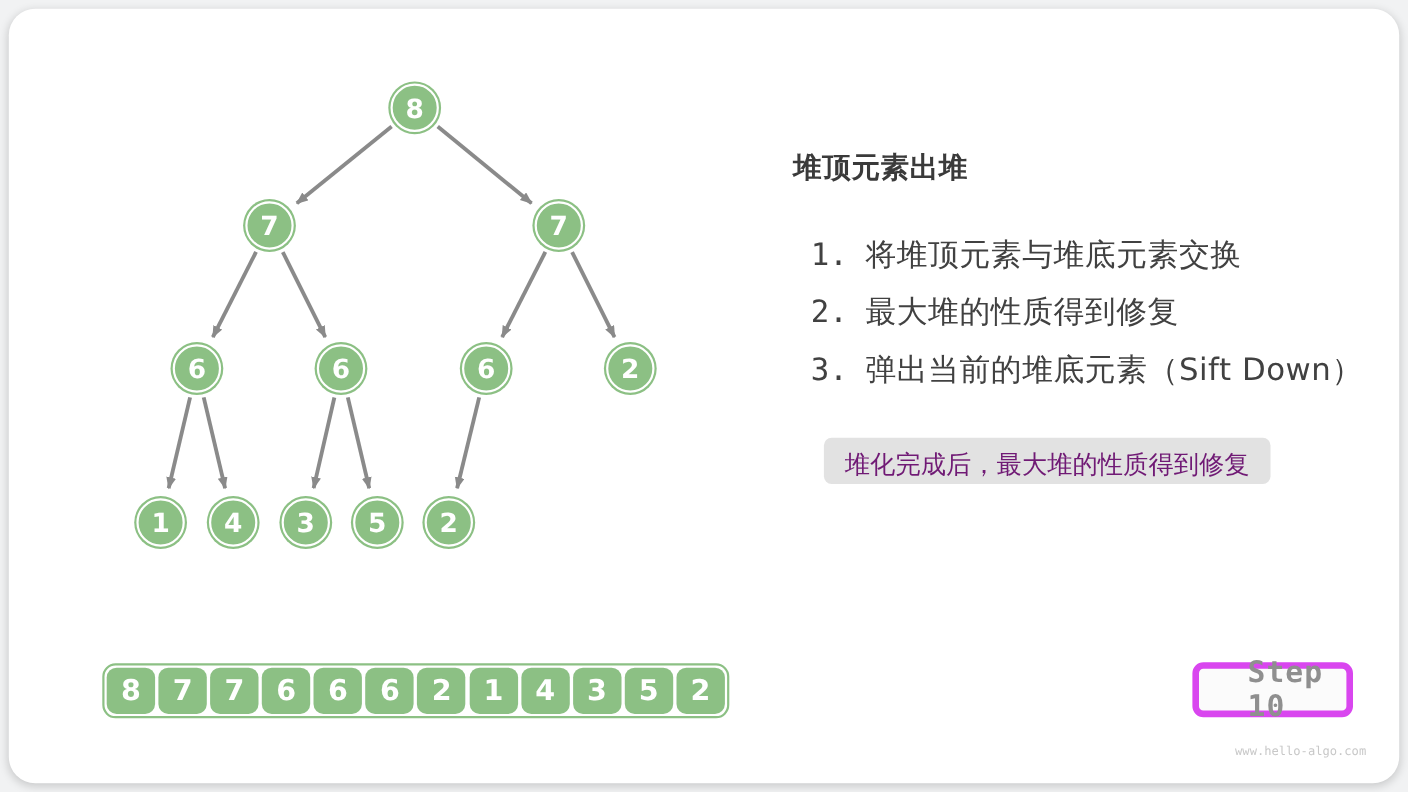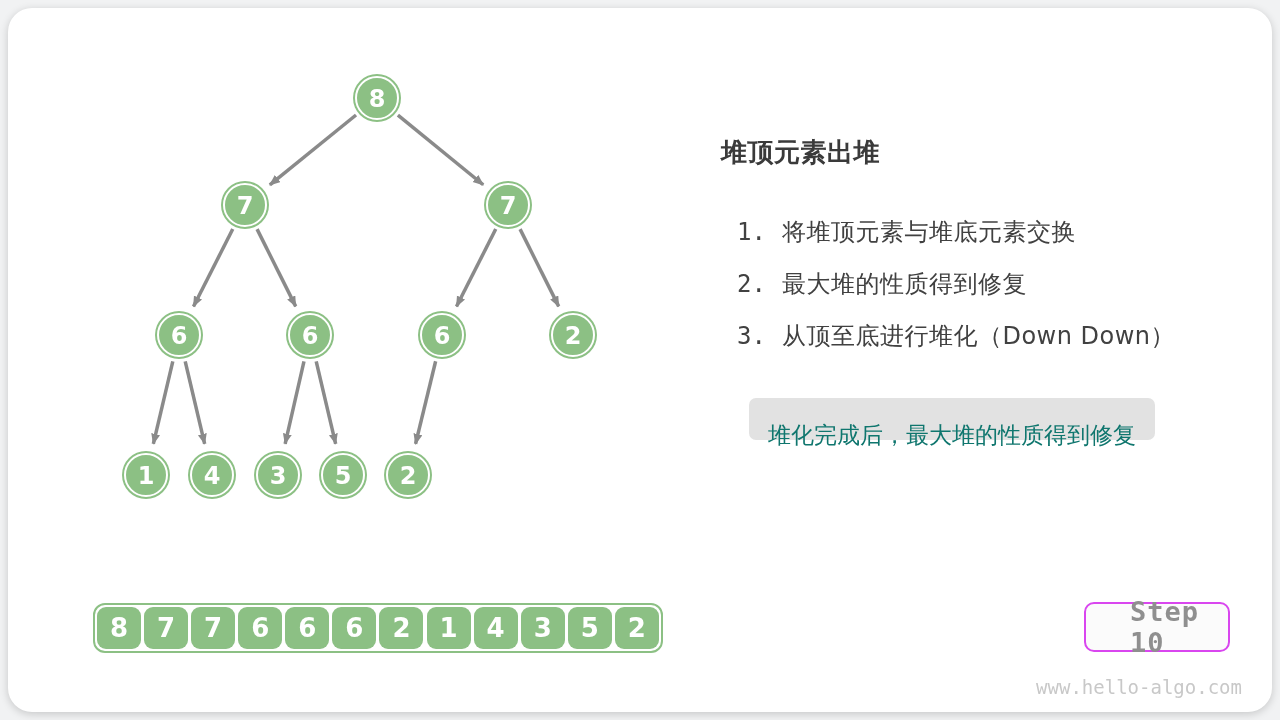--- a/index.html
+++ b/index.html
@@ -32,40 +32,40 @@
     font-weight: bold;
     color: #3a3a3a;
     letter-spacing: 0.5px;
     font-family: "DejaVu Sans", "Liberation Sans", sans-serif;
   }
   .step-item {
     position: absolute;
     left: 729px;
     height: 30px;
     line-height: 30px;
-    font-size: 24px;
+    font-size: 28px;
     color: #414141;
     white-space: nowrap;
     font-family: "DejaVu Sans", "Liberation Sans", sans-serif;
   }
   .step-item .num {
     font-family: "DejaVu Sans Mono", "Liberation Mono", monospace;
     margin-right: 16px;
   }
   .step-item .txt { letter-spacing: 0.5px; }
   .note-box {
     position: absolute;
     left: 741px; top: 390px;
     height: 42px;
     line-height: 42px;
-    padding: 16px 19px;
+    padding: 4px 19px;
     background: #e2e2e2;
     border-radius: 7px;
     font-size: 23px;
-    color: #0f766e;
+    color: #701a75;
     white-space: nowrap;
     font-family: "DejaVu Sans", "Liberation Sans", sans-serif;
   }
   .heap-array {
     position: absolute;
     left: 85px; top: 595px;
     width: 570px; height: 50px;
     background: #ffffff;
     border: 2px solid #8cc084;
     border-radius: 12px;
@@ -84,37 +84,37 @@
     display: flex;
     align-items: center;
     justify-content: center;
     font-family: "DejaVu Sans", "Liberation Sans", sans-serif;
   }
   .step-badge {
     position: absolute;
     left: 1076px; top: 594px;
     width: 146px; height: 50px;
     background: #fbfbfb;
-    border: 2px solid #d946ef;
+    border: 6px solid #d946ef;
     border-radius: 10px;
     display: flex;
     align-items: center;
     justify-content: center;
     font-family: "DejaVu Sans Mono", "Liberation Mono", monospace;
     font-weight: bold;
     font-size: 27px;
     color: #8f8f8f;
     letter-spacing: 1px;
     padding-left: 44px;
   }
   .watermark {
     position: absolute;
     right: 30px; top: 668px;
     font-family: "DejaVu Sans Mono", "Liberation Mono", monospace;
-    font-size: 19px;
+    font-size: 11px;
     color: #c8c8c8;
   }
 </style>
 </head>
 <body>
 
 <div class="page">
   <div class="card">
 
     <svg class="tree-svg" width="700" height="560" viewBox="0 0 700 560">
@@ -198,21 +198,21 @@
 
     <div class="panel-heading">堆顶元素出堆</div>
 
     <div class="step-item" style="top:209px">
       <span class="num">1.</span><span class="txt">将堆顶元素与堆底元素交换</span>
     </div>
     <div class="step-item" style="top:261px">
       <span class="num">2.</span><span class="txt">最大堆的性质得到修复</span>
     </div>
     <div class="step-item" style="top:313px">
-      <span class="num">3.</span><span class="txt">从顶至底进行堆化（Down Down）</span>
+      <span class="num">3.</span><span class="txt">弹出当前的堆底元素（Sift Down）</span>
     </div>
 
     <div class="note-box">堆化完成后，最大堆的性质得到修复</div>
 
     <div class="heap-array">
         <div class="array-cell">8</div>
         <div class="array-cell">7</div>
         <div class="array-cell">7</div>
         <div class="array-cell">6</div>
         <div class="array-cell">6</div>

